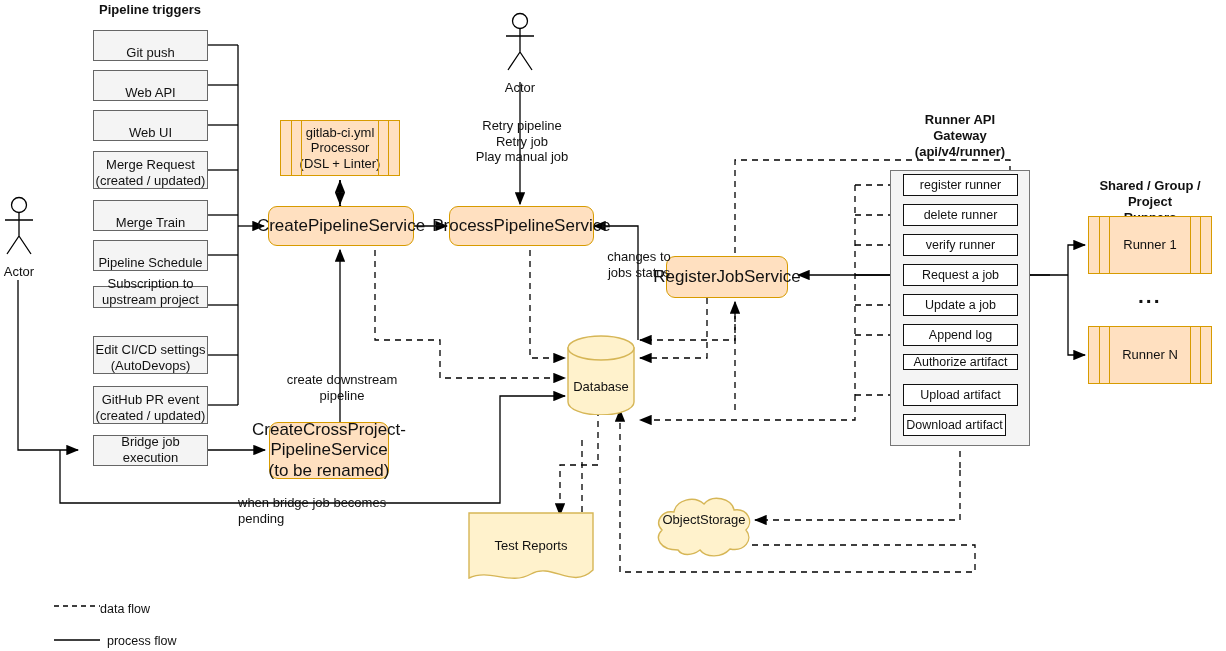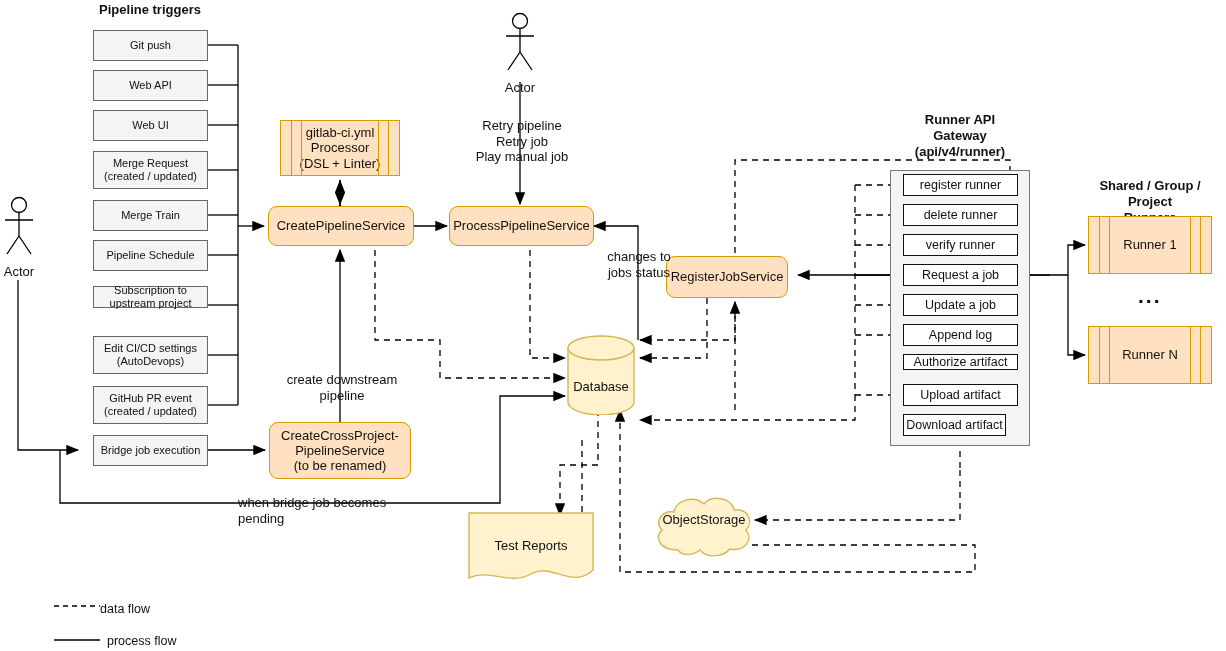--- a/index.html
+++ b/index.html
@@ -4,25 +4,25 @@
 <style>
   html,body{margin:0;padding:0;background:#ffffff;}
   body{font-family:"Liberation Sans",sans-serif;}
   #stage{position:relative;width:1226px;height:651px;background:#fff;overflow:hidden;}
   #wires{position:absolute;left:0;top:0;width:1226px;height:651px;pointer-events:none;}
 
   .node{position:absolute;box-sizing:border-box;display:flex;align-items:center;
         justify-content:center;text-align:center;line-height:1.18;}
 
   
-  .trigger{background:#f4f4f4;border:1px solid #666;font-size:11px;color:#111;}
+  .trigger{background:#f4f4f4;border:1px solid #666;font-size:13px;color:#111;align-items:flex-end;}
 
   
   .svc{background:#ffe0c0;border:1.4px solid #d79b00;border-radius:9px;
-       font-size:13px;color:#111;}
+       font-size:17px;color:#111;}
 
   
   .comp{background:#ffe0c0;border:1.4px solid #d79b00;font-size:13px;color:#111;}
   .comp .bar{position:absolute;top:0;bottom:0;width:0;border-left:1.4px solid #d79b00;}
 
   
   .gwpanel{position:absolute;background:#f4f4f4;border:1.5px solid #777;box-sizing:border-box;}
   .api{position:absolute;background:#fff;border:1.2px solid #111;box-sizing:border-box;
        display:flex;align-items:center;justify-content:center;font-size:12.5px;color:#111;}
 
@@ -186,21 +186,21 @@
   </div>
 
   <div class="node svc" style="left:449px;top:206px;width:145px;height:40px">
     <span>ProcessPipelineService</span>
   </div>
 
   <div class="node svc" style="left:666px;top:256px;width:122px;height:42px">
     <span>RegisterJobService</span>
   </div>
 
-  <div class="node svc" style="left:269px;top:422px;width:142px;height:57px;white-space:pre-line">
+  <div class="node svc" style="left:269px;top:422px;width:120px;height:57px;white-space:pre-line">
     <span>CreateCrossProject-
 PipelineService
 (to be renamed)</span>
   </div>
 
   <div class="lbl" style="left:452px;top:118px;width:140px;">Retry pipeline
 Retry job
 Play manual job</div>
   <div class="lbl" style="left:590px;top:249px;width:98px;">changes to
 jobs status</div>

